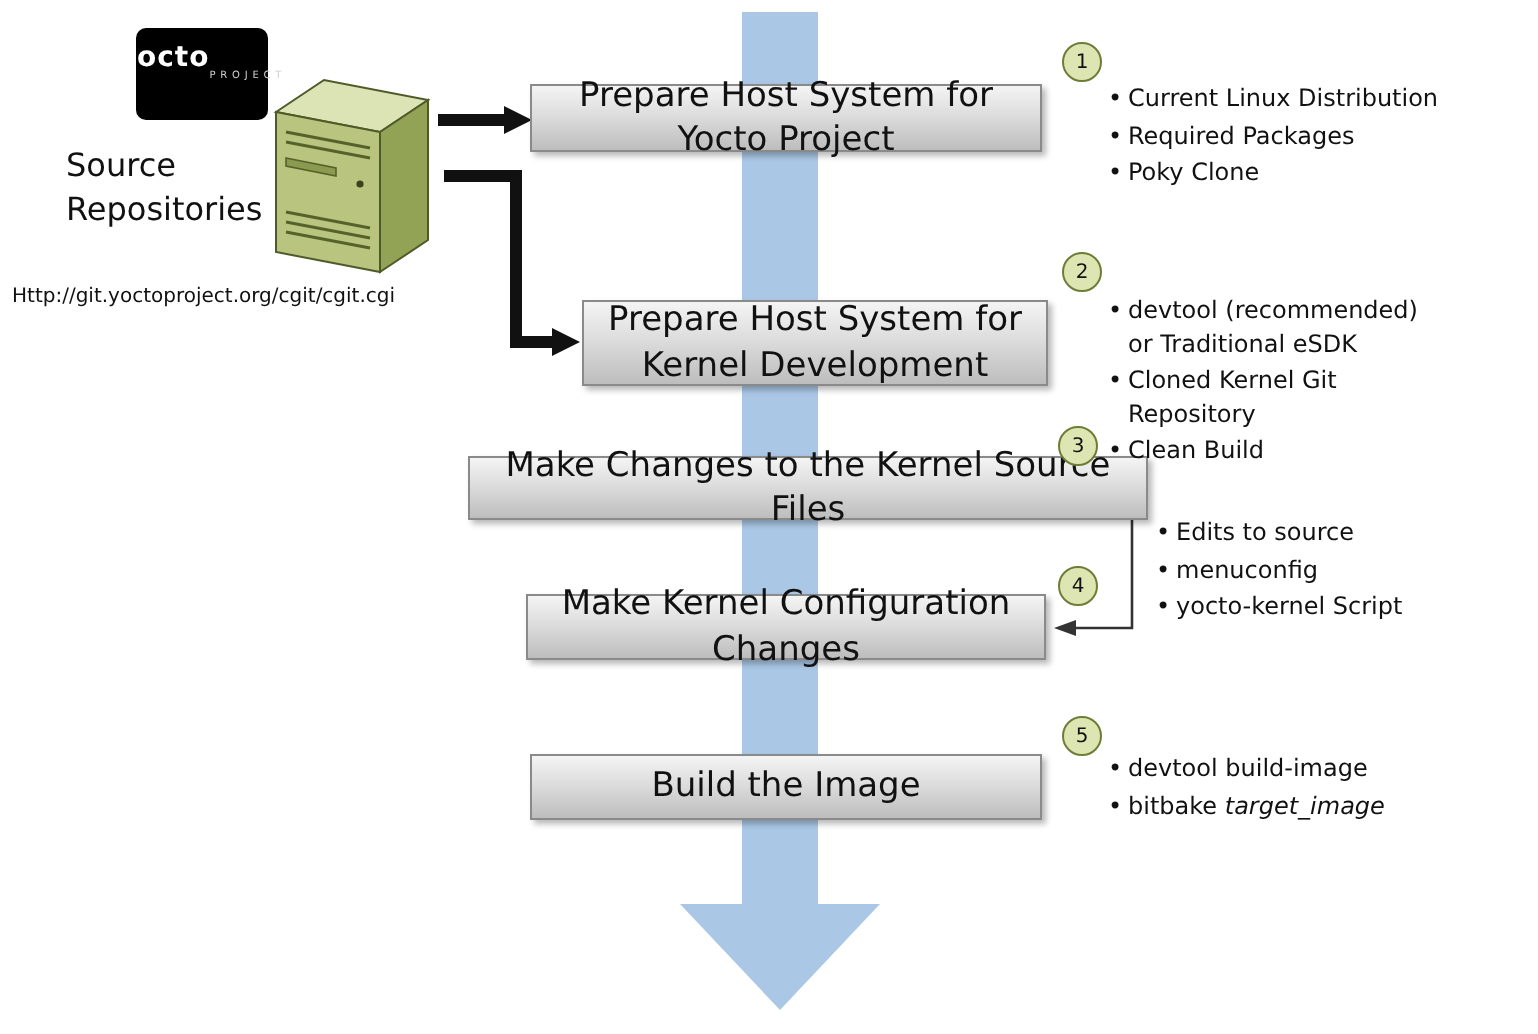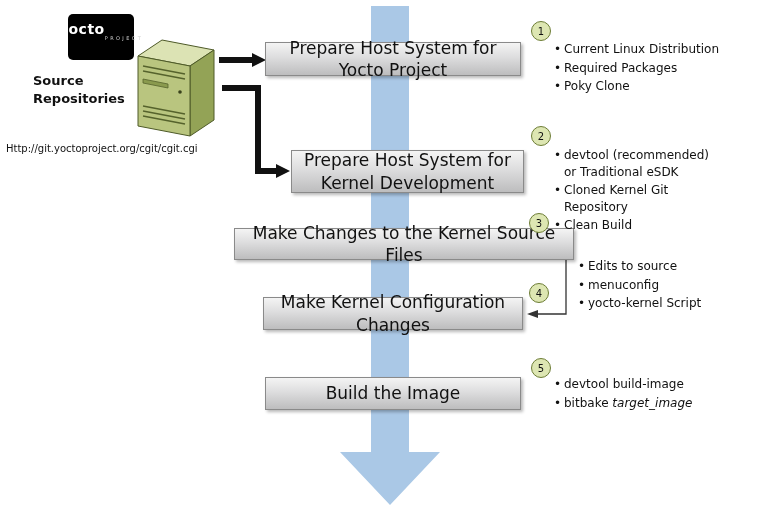--- a/index.html
+++ b/index.html
@@ -45,22 +45,22 @@
   }
   .server-svg {
     position: absolute;
     left: 128px; top: 34px;
     z-index: 2;
   }
   .source-label {
     position: absolute;
     left: 33px; top: 72px;
     width: 95px;
-    font-size: 13px;
-    font-weight: bold;
+    font-size: 16px;
+    font-weight: normal;
     line-height: 1.35;
     z-index: 2;
   }
   .url {
     position: absolute;
     left: 6px; top: 143px;
     font-size: 10px;
     z-index: 2;
     white-space: nowrap;
   }

